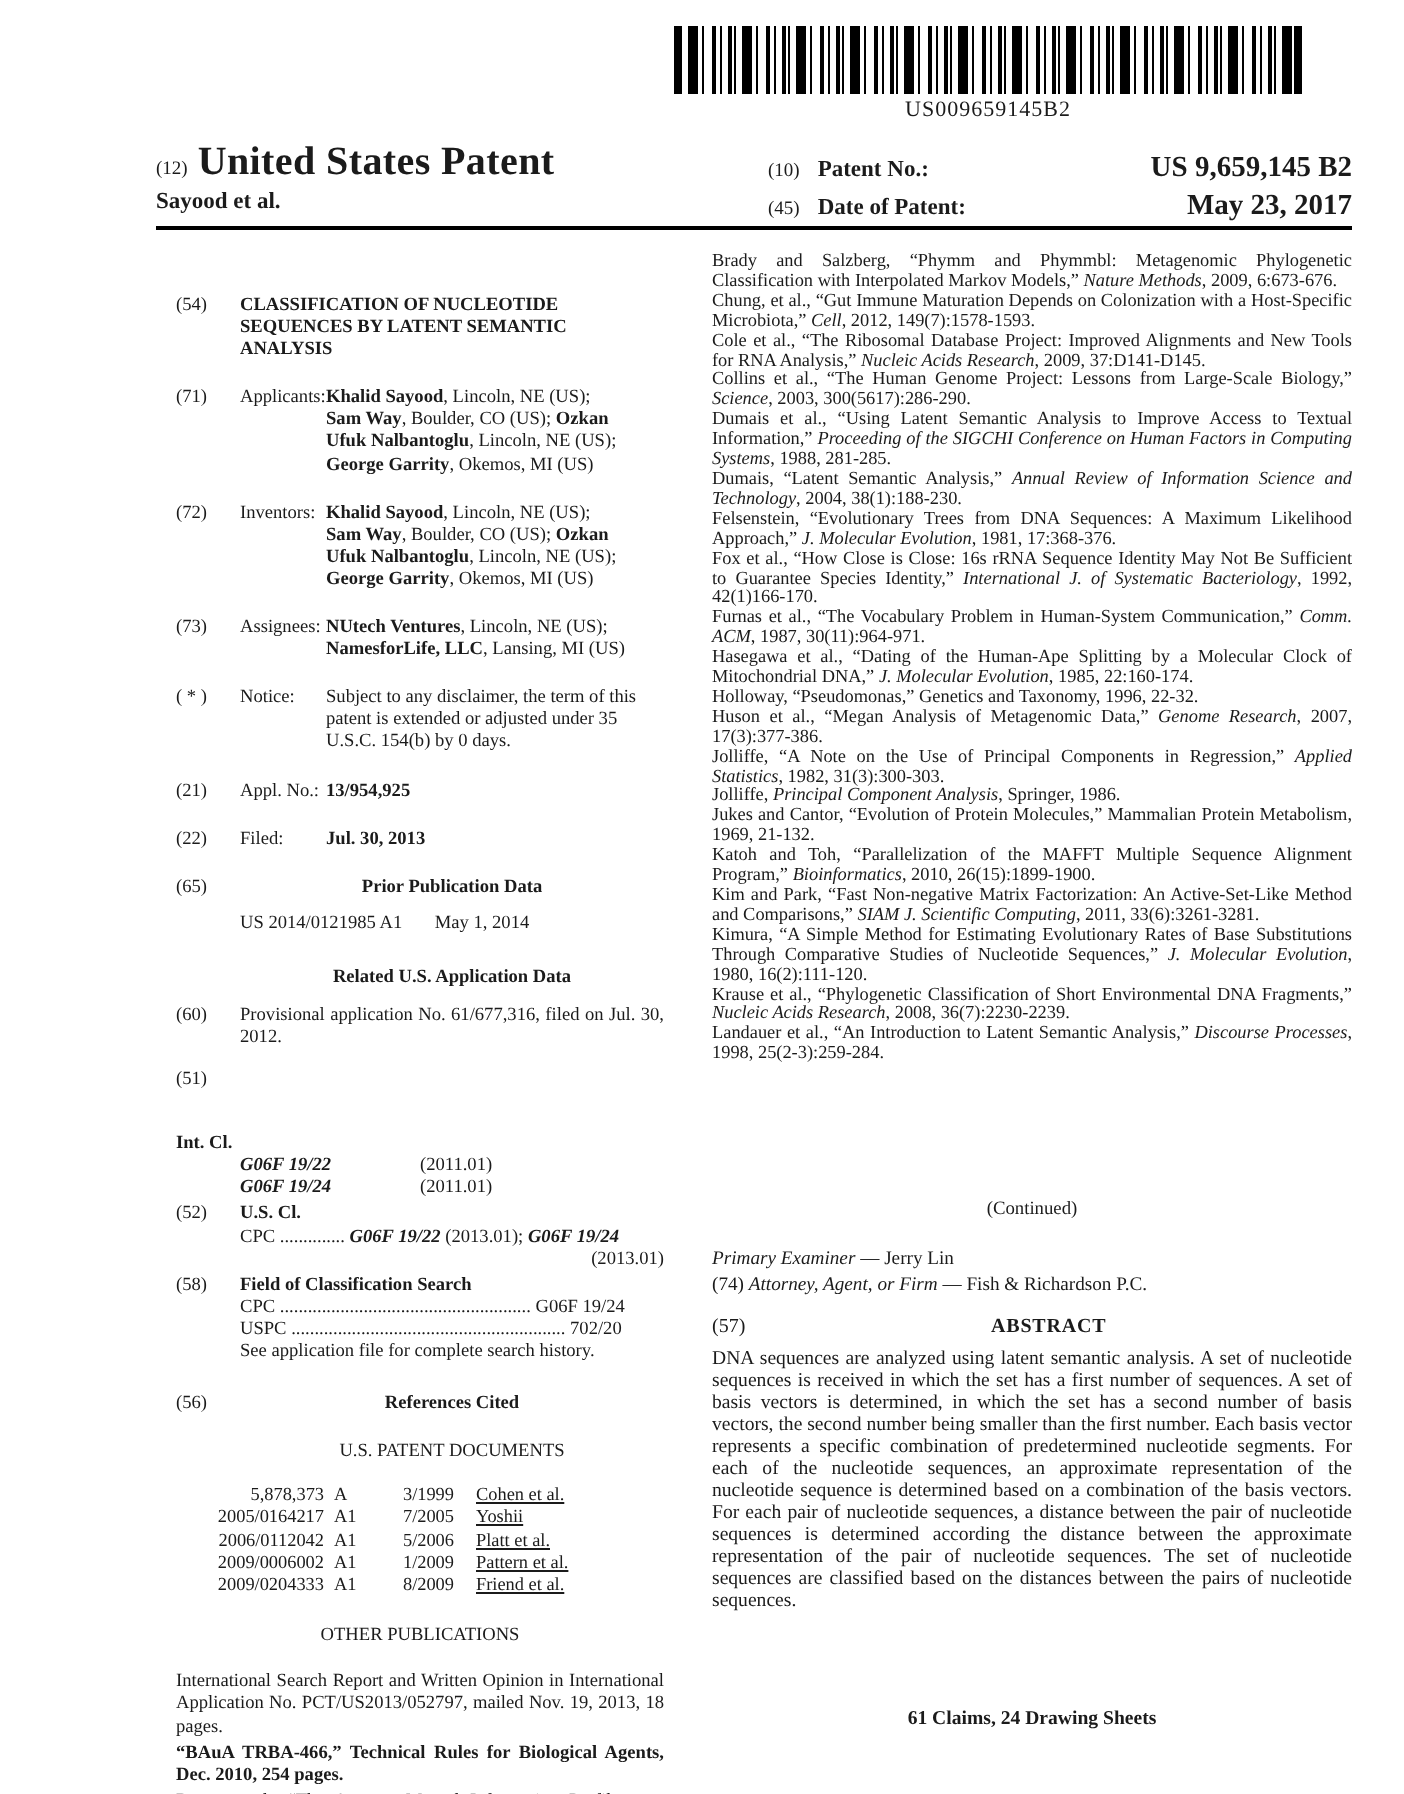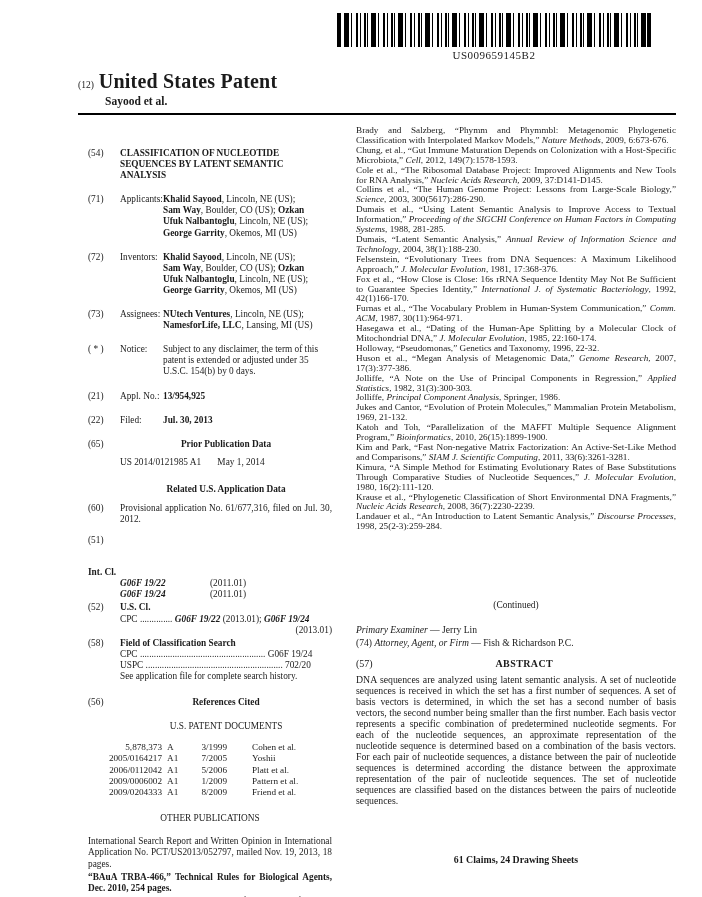--- a/index.html
+++ b/index.html
@@ -14,21 +14,21 @@
   .barcode:before,.barcode:after{content:"";position:absolute;top:0;bottom:0;width:4px;background:#000;}
   .barcode:before{left:0;} .barcode:after{right:0;}
   .barcode-text{position:absolute;left:337px;top:49px;width:314px;text-align:center;
     font-size:11px;letter-spacing:.5px;}
 
   
   .hdr-left{position:absolute;left:78px;top:70px;width:270px;}
   .hdr-line1{display:flex;align-items:baseline;}
   .inid-sm{font-size:9.5px;margin-right:5px;}
   .us-title{font-size:20px;font-weight:bold;letter-spacing:.2px;}
-  .hdr-author{font-size:11.5px;font-weight:bold;margin-left:27px;margin-top:2px;}
+  .hdr-author{font-size:11.5px;font-weight:bold;margin-top:2px;}
   .hdr-right{position:absolute;left:384px;top:76px;width:292px;font-size:11.5px;}
   .hdr-row{display:flex;align-items:baseline;margin-bottom:2px;}
   .hdr-row .lblb{font-weight:bold;margin-left:4px;}
   .hdr-val{margin-left:auto;font-weight:bold;font-size:14.5px;}
   .rule{position:absolute;left:78px;top:113px;width:598px;height:2px;background:#000;}
 
   
   .col-left{position:absolute;left:88px;top:148px;width:244px;font-size:9.3px;line-height:11.1px;}
   .col-right{position:absolute;left:356px;top:126px;width:320px;}
 
@@ -44,21 +44,21 @@
   .ri{font-style:italic;}
   .rL{display:inline-block;width:43px;}
   .rC{display:inline-block;width:90px;font-weight:bold;font-style:italic;}
 
   
   .ptable{margin-top:10px;font-size:9.2px;line-height:11.2px;}
   .prow{display:flex;}
   .pn{flex:0 0 74px;text-align:right;}
   .pk{flex:0 0 20px;padding-left:5px;}
   .pd{flex:0 0 40px;text-align:right;}
-  .pa{padding-left:25px;}
+  .pa{padding-left:11px;text-decoration:underline;}
   .rows-b{margin-top:15px;}
 
   
   .refs .ref{font-size:9.2px;line-height:9.9px;text-align:justify;}
   .continued{position:absolute;left:0;top:474px;width:100%;text-align:center;font-size:9.4px;}
   .examiner{position:absolute;left:0;top:498px;width:100%;font-size:9.6px;line-height:12.5px;}
   .abs-head{position:absolute;left:0;top:532px;width:100%;display:flex;font-size:10px;}
   .abs-title{flex:1 1 auto;text-align:center;font-weight:bold;letter-spacing:.4px;}
   .abstract{position:absolute;left:0;top:548px;width:100%;font-size:9.8px;line-height:11px;text-align:justify;}
   .claims{position:absolute;left:0;top:728px;width:100%;text-align:center;font-weight:bold;font-size:9.8px;}
@@ -72,20 +72,32 @@
   <div class="barcode-text">US009659145B2</div>
 
   <div class="hdr-left">
     <div class="hdr-line1">
       <span class="inid-sm">(12)</span>
       <span class="us-title">United States Patent</span>
     </div>
     <div class="hdr-author">Sayood et al.</div>
   </div>
 
+  <div class="hdr-right">
+    <div class="hdr-row">
+      <span class="inid-sm">(10)</span>
+      <span class="lblb">Patent No.:</span>
+      <span class="hdr-val">US 9,659,145 B2</span>
+    </div>
+    <div class="hdr-row">
+      <span class="inid-sm">(45)</span>
+      <span class="lblb">Date of Patent:</span>
+      <span class="hdr-val">May 23, 2017</span>
+    </div>
+  </div>
 
   <div class="rule"></div>
 
   <div class="col-left">
     <div>
 
         <div class="lrow">
           <span class="ltag">(54)</span>
           <div class="lbody"><span class="rb">CLASSIFICATION OF NUCLEOTIDE</span></div>
         </div>

